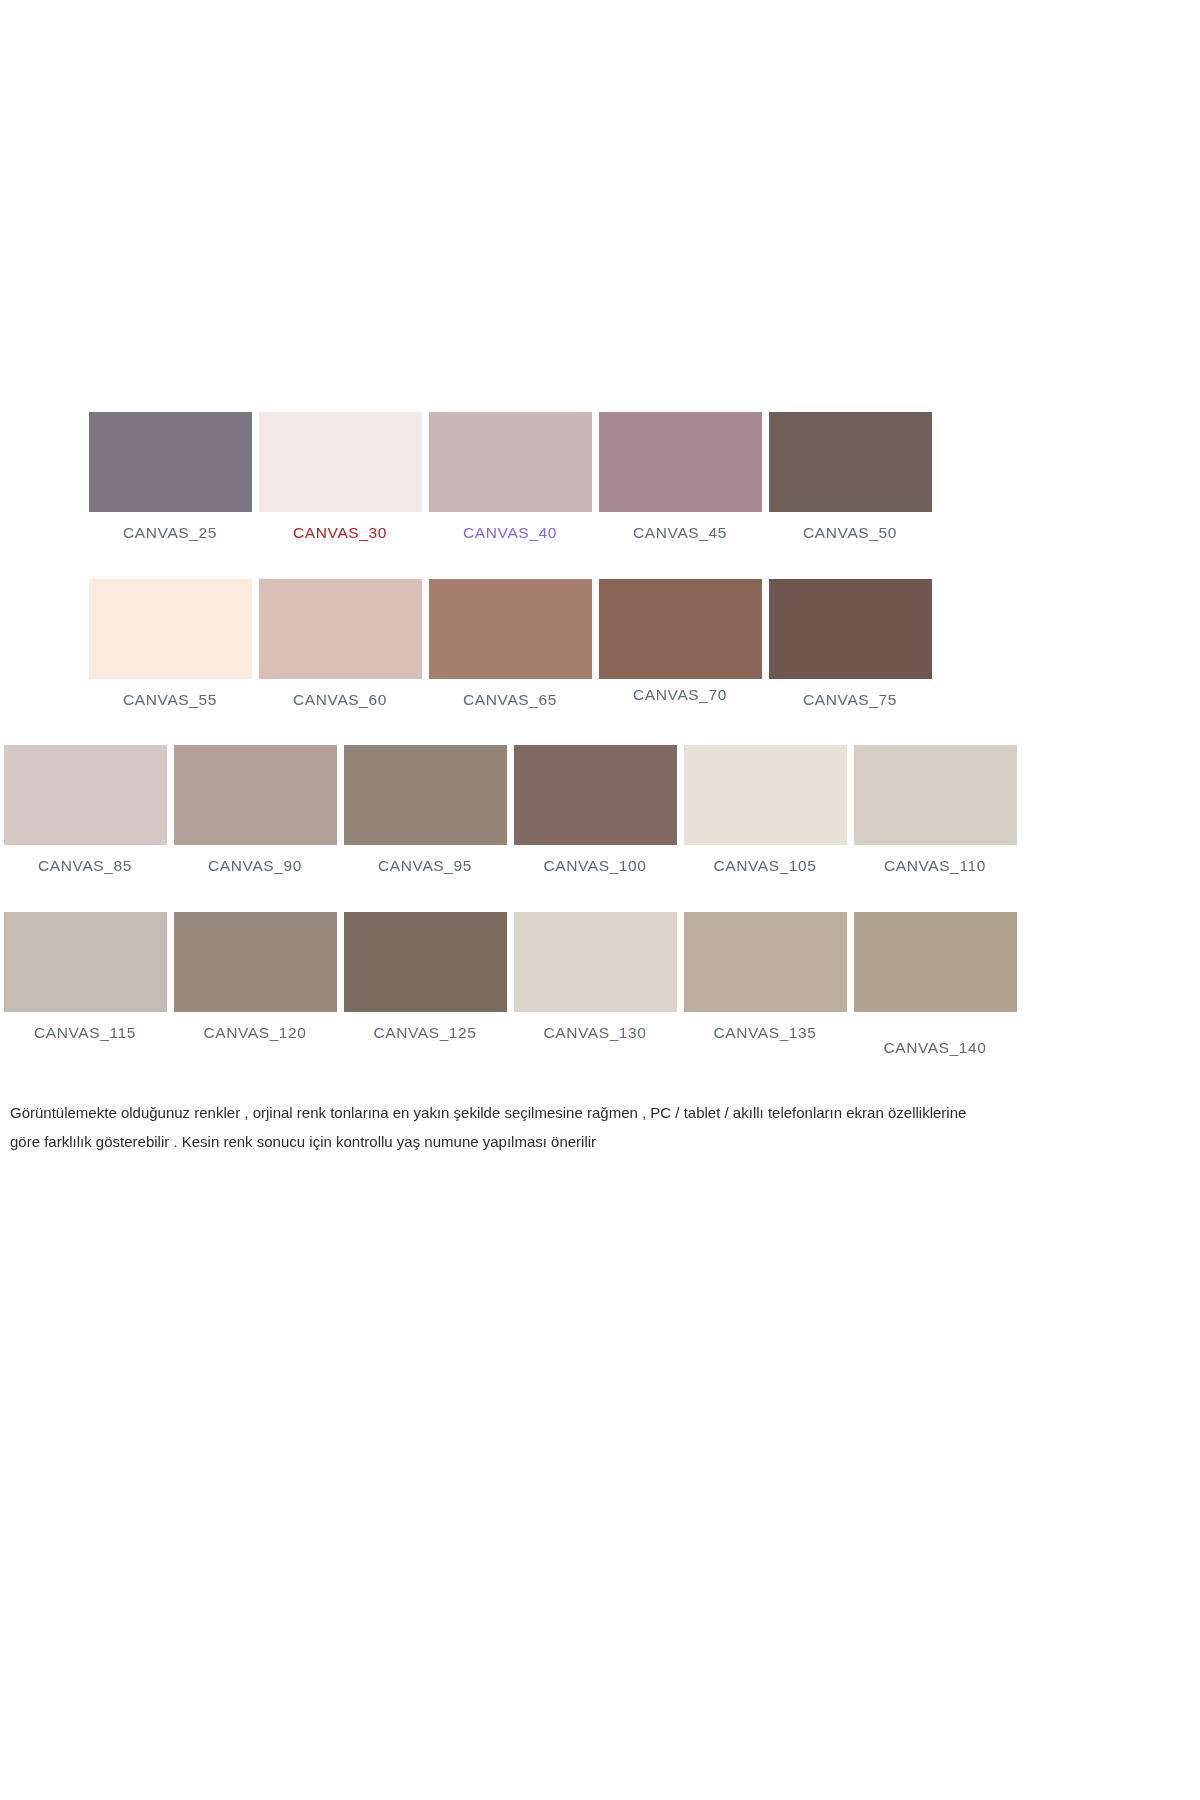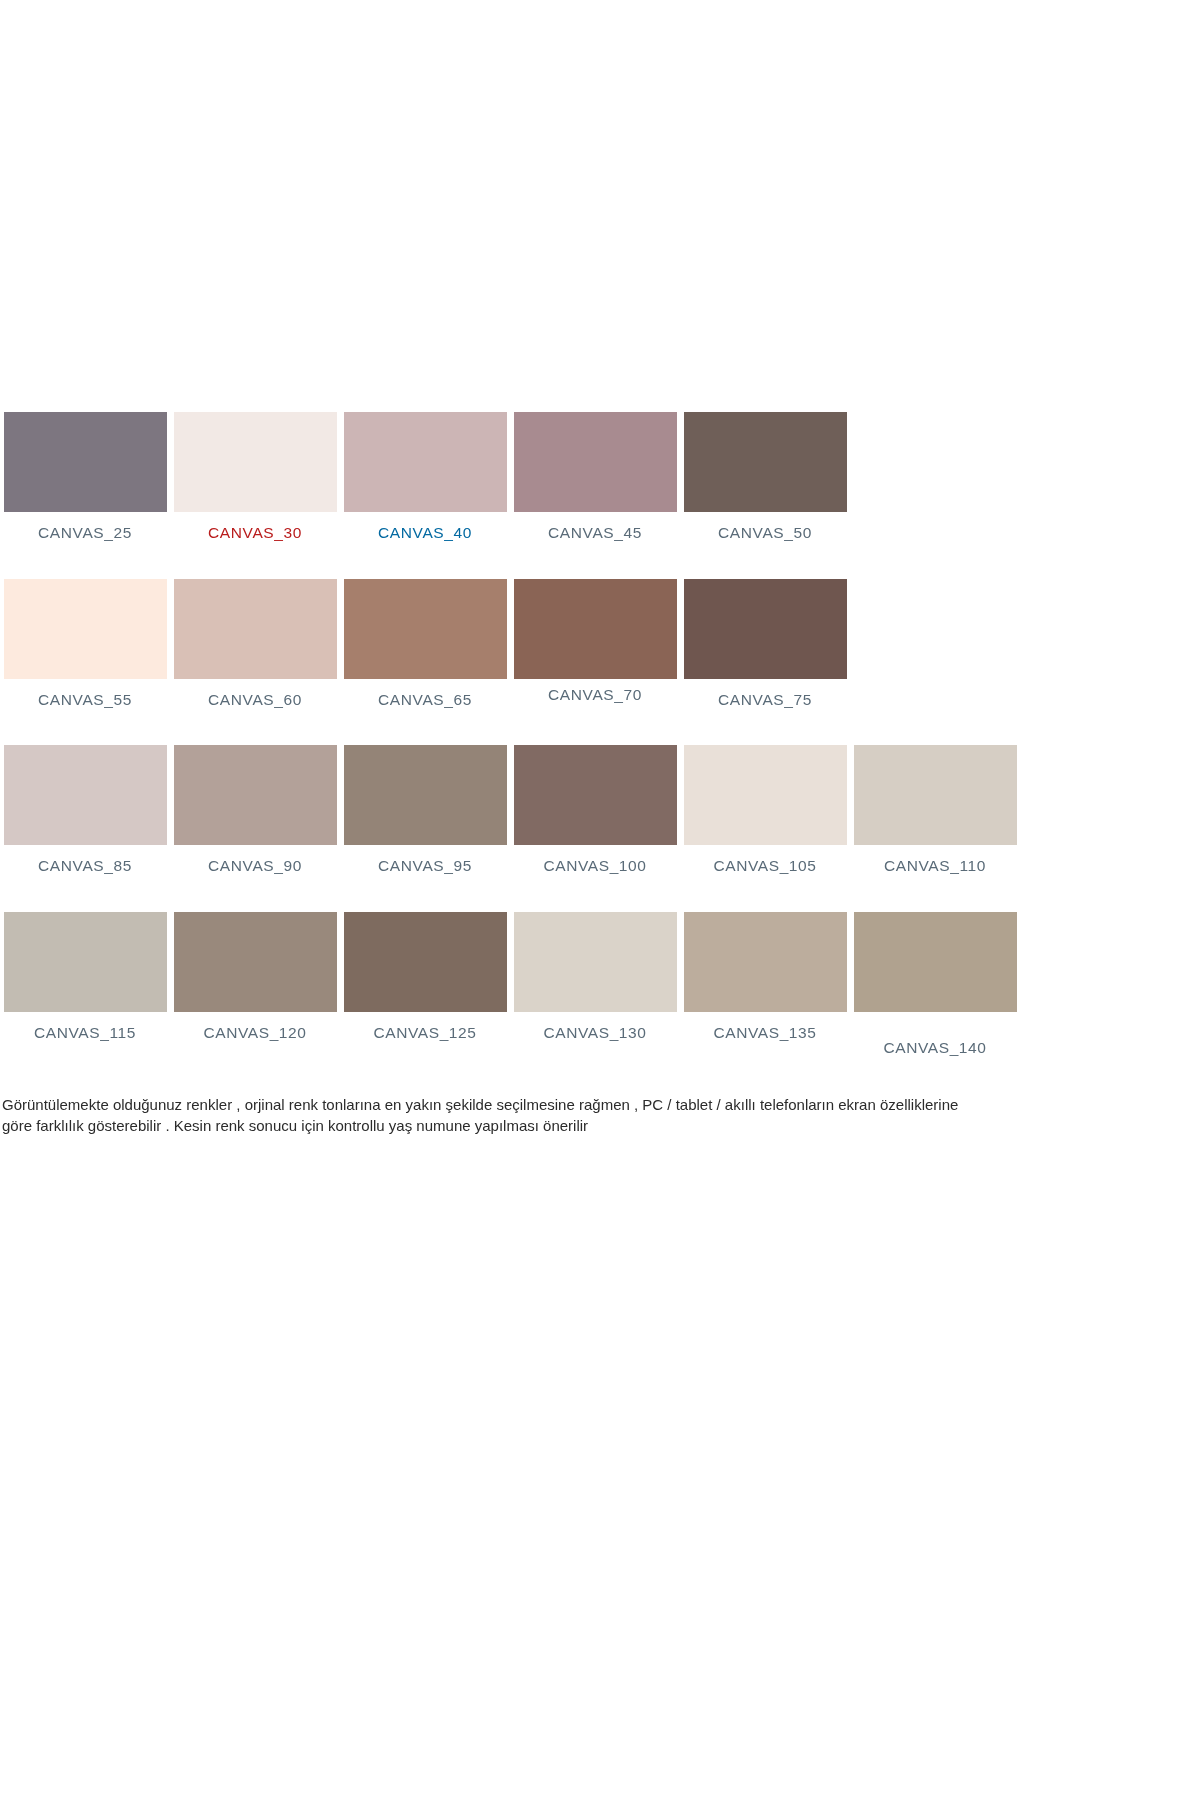--- a/index.html
+++ b/index.html
@@ -25,21 +25,21 @@
   .palette {
     position: absolute;
     left: 0px;
     top: 412px;
     width: 1020px;
   }
   .swatch-row {
     display: flex;
     flex-direction: row;
     align-items: flex-start;
-    justify-content: flex-start;
+    justify-content: center;
     margin-bottom: 0px;
   }
   .swatch-cell {
     width: 170px;
     box-sizing: border-box;
     display: flex;
     flex-direction: column;
     align-items: center;
   }
   .swatch-chip {
@@ -67,21 +67,21 @@
     left: 2px;
     top: 1094px;
     width: 1022px;
     font-size: 15px;
     line-height: 1.42;
     color: #2b2b2b;
     font-family: "Liberation Sans", sans-serif;
     text-align: left;
   }
   .footnote p {
-    margin: 0;
+    margin: 8px;
     padding: 0;
   }
 </style>
 </head>
 <body>
 
 <div class="page" style="background: rgb(255, 255, 255);">
 
   <div class="palette">
 
@@ -89,21 +89,21 @@
       <div class="swatch-cell">
         <div class="swatch-chip" style="background-color: rgb(125, 118, 128);"></div>
         <div class="swatch-label" style="color: rgb(90, 107, 120);">CANVAS_25</div>
       </div>
       <div class="swatch-cell">
         <div class="swatch-chip" style="background-color: rgb(242, 233, 229);"></div>
         <div class="swatch-label" style="color: #b91c1c;">CANVAS_30</div>
       </div>
       <div class="swatch-cell">
         <div class="swatch-chip" style="background-color: rgb(204, 181, 181);"></div>
-        <div class="swatch-label" style="color: #0369a1;">CANVAS_40</div>
+        <div class="swatch-label" style="color: #8b5cf6;">CANVAS_40</div>
       </div>
       <div class="swatch-cell">
         <div class="swatch-chip" style="background-color: rgb(168, 139, 144);"></div>
         <div class="swatch-label" style="color: rgb(90, 107, 120);">CANVAS_45</div>
       </div>
       <div class="swatch-cell">
         <div class="swatch-chip" style="background-color: rgb(111, 95, 88);"></div>
         <div class="swatch-label" style="color: rgb(90, 107, 120);">CANVAS_50</div>
       </div>
     </div>

